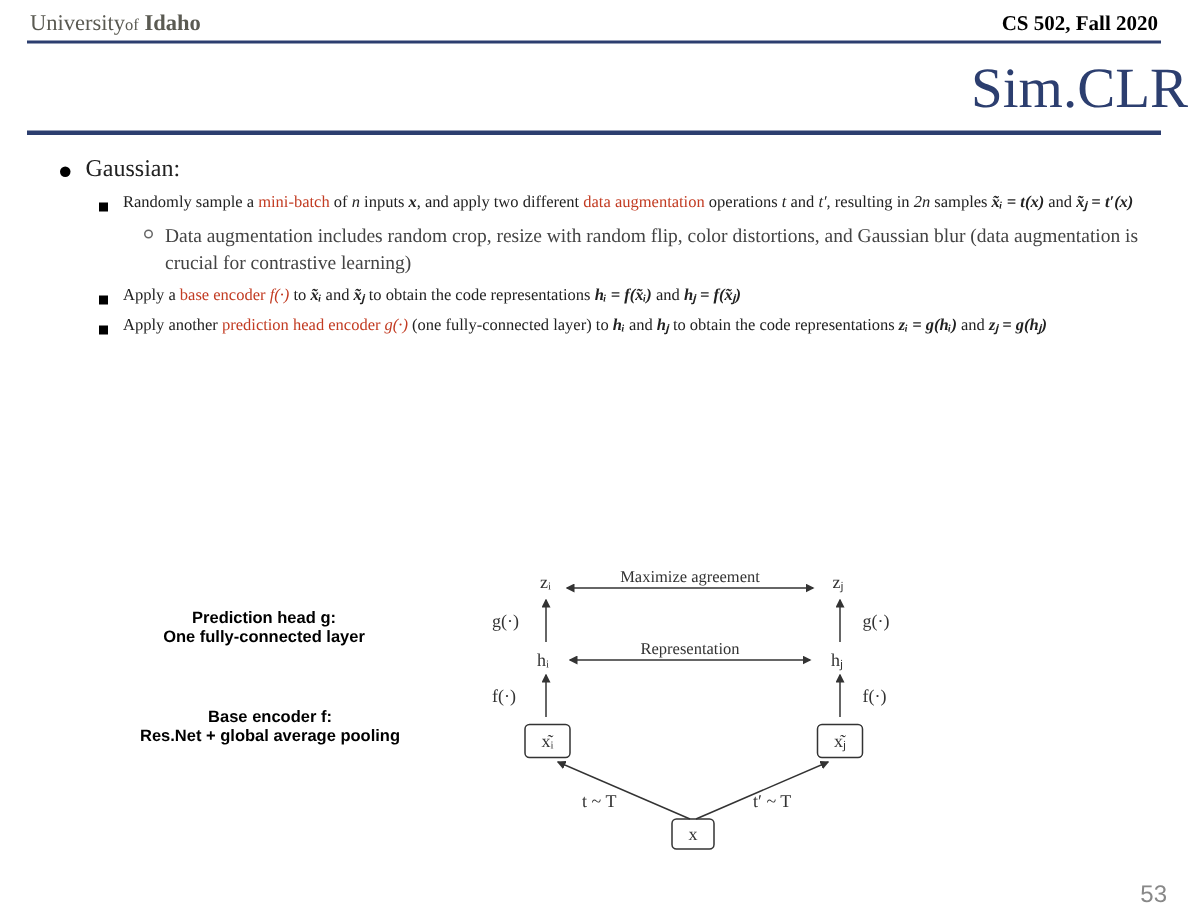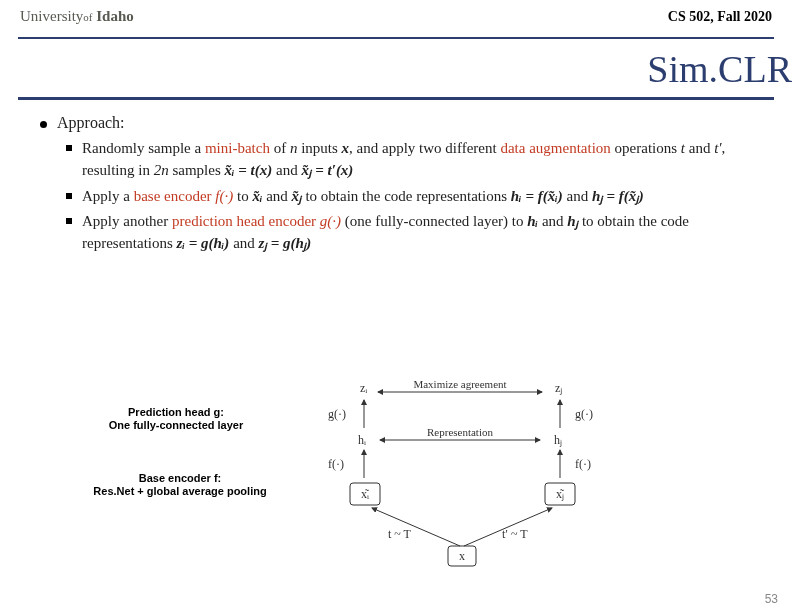--- a/index.html
+++ b/index.html
@@ -8,21 +8,21 @@
     height: 612px;
     background: #fff;
     font-family: Georgia, 'Times New Roman', serif;
     position: relative;
     overflow: hidden;
   }
   .header {
     display: flex;
     justify-content: space-between;
     align-items: flex-end;
-    padding: 8px 20px 12px 20px;
+    padding: 8px 20px 2px 20px;
   }
   .univ {
     font-family: Georgia, serif;
     color: #5a5a52;
     font-size: 15px;
   }
   .univ .of { font-size: 11px; vertical-align: baseline; }
   .univ .bold { font-weight: bold; }
   .course {
     font-family: Georgia, serif;
@@ -51,21 +51,21 @@
     font-size: 16px;
   }
   .b1 .dot {
     width: 7px; height: 7px; background:#000; border-radius:50%;
     margin: 7px 10px 0 0; flex-shrink:0;
   }
   .b2 {
     display: flex;
     align-items: flex-start;
     margin: 4px 0 4px 26px;
-    font-size: 15px;
+    font-size: 11px;
     line-height: 1.45;
   }
   .b2 .sq {
     width: 6px; height: 6px; background:#000;
     margin: 7px 10px 0 0; flex-shrink:0;
   }
   .b3 {
     display: flex;
     align-items: flex-start;
     margin: 2px 0 6px 56px;
@@ -102,21 +102,21 @@
     left: 300px;
     top: -8px;
     width: 330px;
     height: 196px;
   }
   .pagenum {
     position: absolute;
     right: 14px;
     bottom: 6px;
     font-family: Arial, sans-serif;
-    font-size: 12px;
+    font-size: 16px;
     color: #888;
   }
   .dlabel {
     font-family: 'Cambria Math', Georgia, serif;
     font-size: 12px;
     fill: #333;
   }
   .dlabel2 {
     font-family: Georgia, serif;
     font-size: 11px;
@@ -132,28 +132,32 @@
   </div>
   <div class="course">CS 502, Fall 2020</div>
 </div>
 <hr class="hr1">
 <div class="title">Sim.CLR</div>
 <hr class="hr2">
 
 <div class="content">
   <div class="b1">
     <span class="dot"></span>
-    <span>Approach:</span>
+    <span>Gaussian:</span>
   </div>
 
   <div class="b2">
     <span class="sq"></span>
     <span>
       <span>Randomly sample a </span><span class="red">mini-batch</span><span> of </span><span class="mi">n</span><span> inputs </span><span class="bvec">x</span><span>, and apply two different </span><span class="red">data augmentation</span><span> operations </span><span class="mi">t</span><span> and </span><span class="mi">t′</span><span>, resulting in </span><span class="mi">2n</span><span> samples </span><span class="bvec">x͂ᵢ = t(x)</span><span> and </span><span class="bvec">x͂ⱼ = t′(x)</span>
     </span>
+  </div>
+  <div class="b3">
+    <span class="circ"></span>
+    <span>Data augmentation includes random crop, resize with random flip, color distortions, and Gaussian blur (data augmentation is crucial for contrastive learning)</span>
   </div>
 
   <div class="b2">
     <span class="sq"></span>
     <span>
       <span>Apply a </span><span class="red">base encoder </span><span class="red mi">f(·)</span><span> to </span><span class="bvec">x͂ᵢ</span><span> and </span><span class="bvec">x͂ⱼ</span><span> to obtain the code representations </span><span class="bvec">hᵢ = f(x͂ᵢ)</span><span> and </span><span class="bvec">hⱼ = f(x͂ⱼ)</span>
     </span>
   </div>
 
   <div class="b2">

